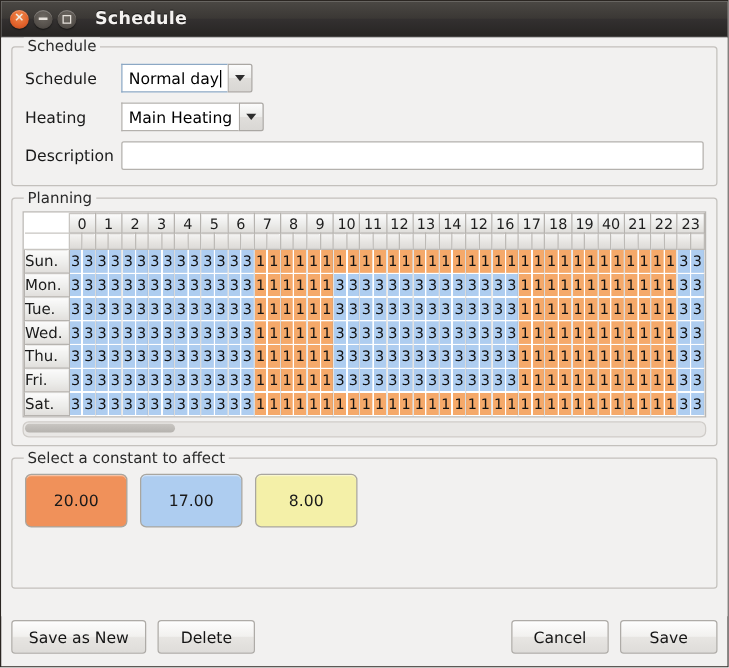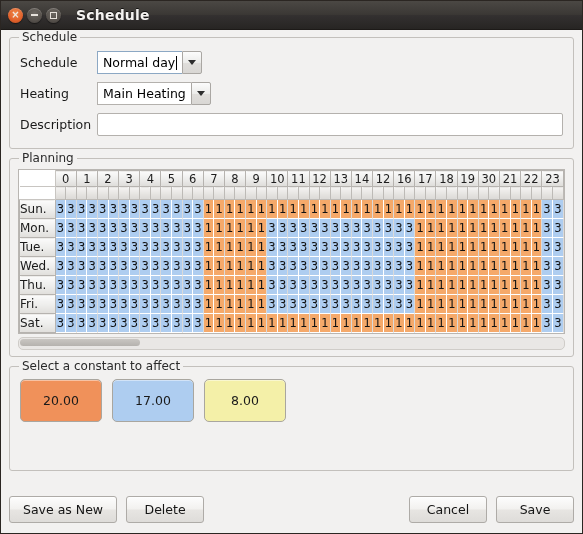--- a/index.html
+++ b/index.html
@@ -424,21 +424,21 @@
                   <td colspan="2" class="hhead">10</td>
                   <td colspan="2" class="hhead">11</td>
                   <td colspan="2" class="hhead">12</td>
                   <td colspan="2" class="hhead">13</td>
                   <td colspan="2" class="hhead">14</td>
                   <td colspan="2" class="hhead">12</td>
                   <td colspan="2" class="hhead">16</td>
                   <td colspan="2" class="hhead">17</td>
                   <td colspan="2" class="hhead">18</td>
                   <td colspan="2" class="hhead">19</td>
-                  <td colspan="2" class="hhead">30</td>
+                  <td colspan="2" class="hhead">40</td>
                   <td colspan="2" class="hhead">21</td>
                   <td colspan="2" class="hhead">22</td>
                   <td colspan="2" class="hhead">23</td>
                 </tr>
                 <tr>
                   <td class="corner-cell"></td>
                   <td class="hhead-sub"></td>
                   <td class="hhead-sub"></td>
                   <td class="hhead-sub"></td>
                   <td class="hhead-sub"></td>

